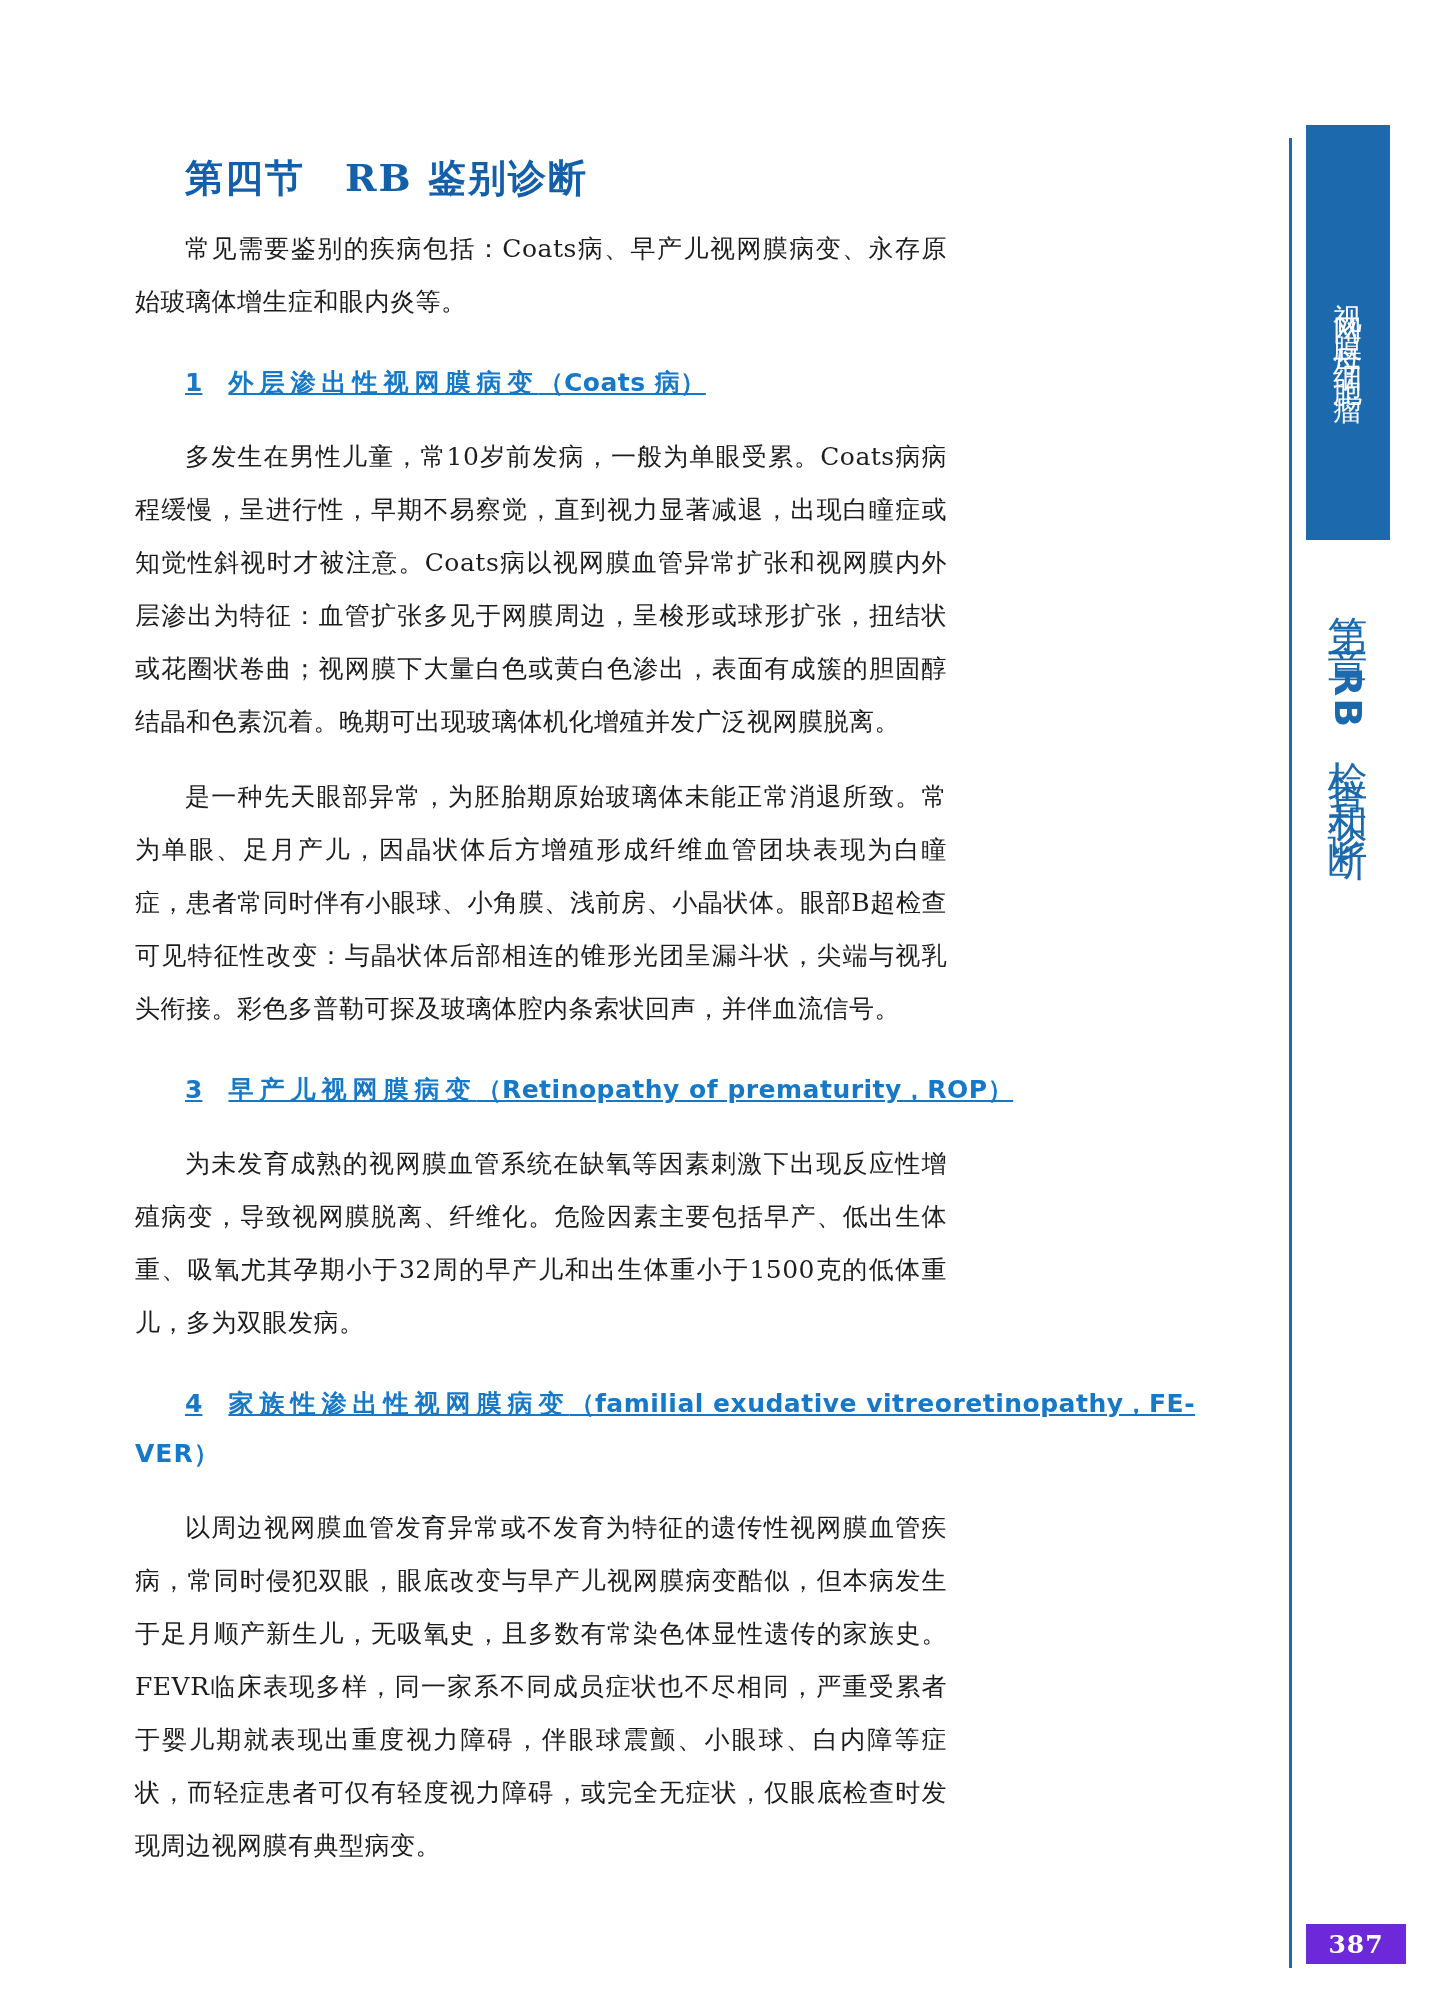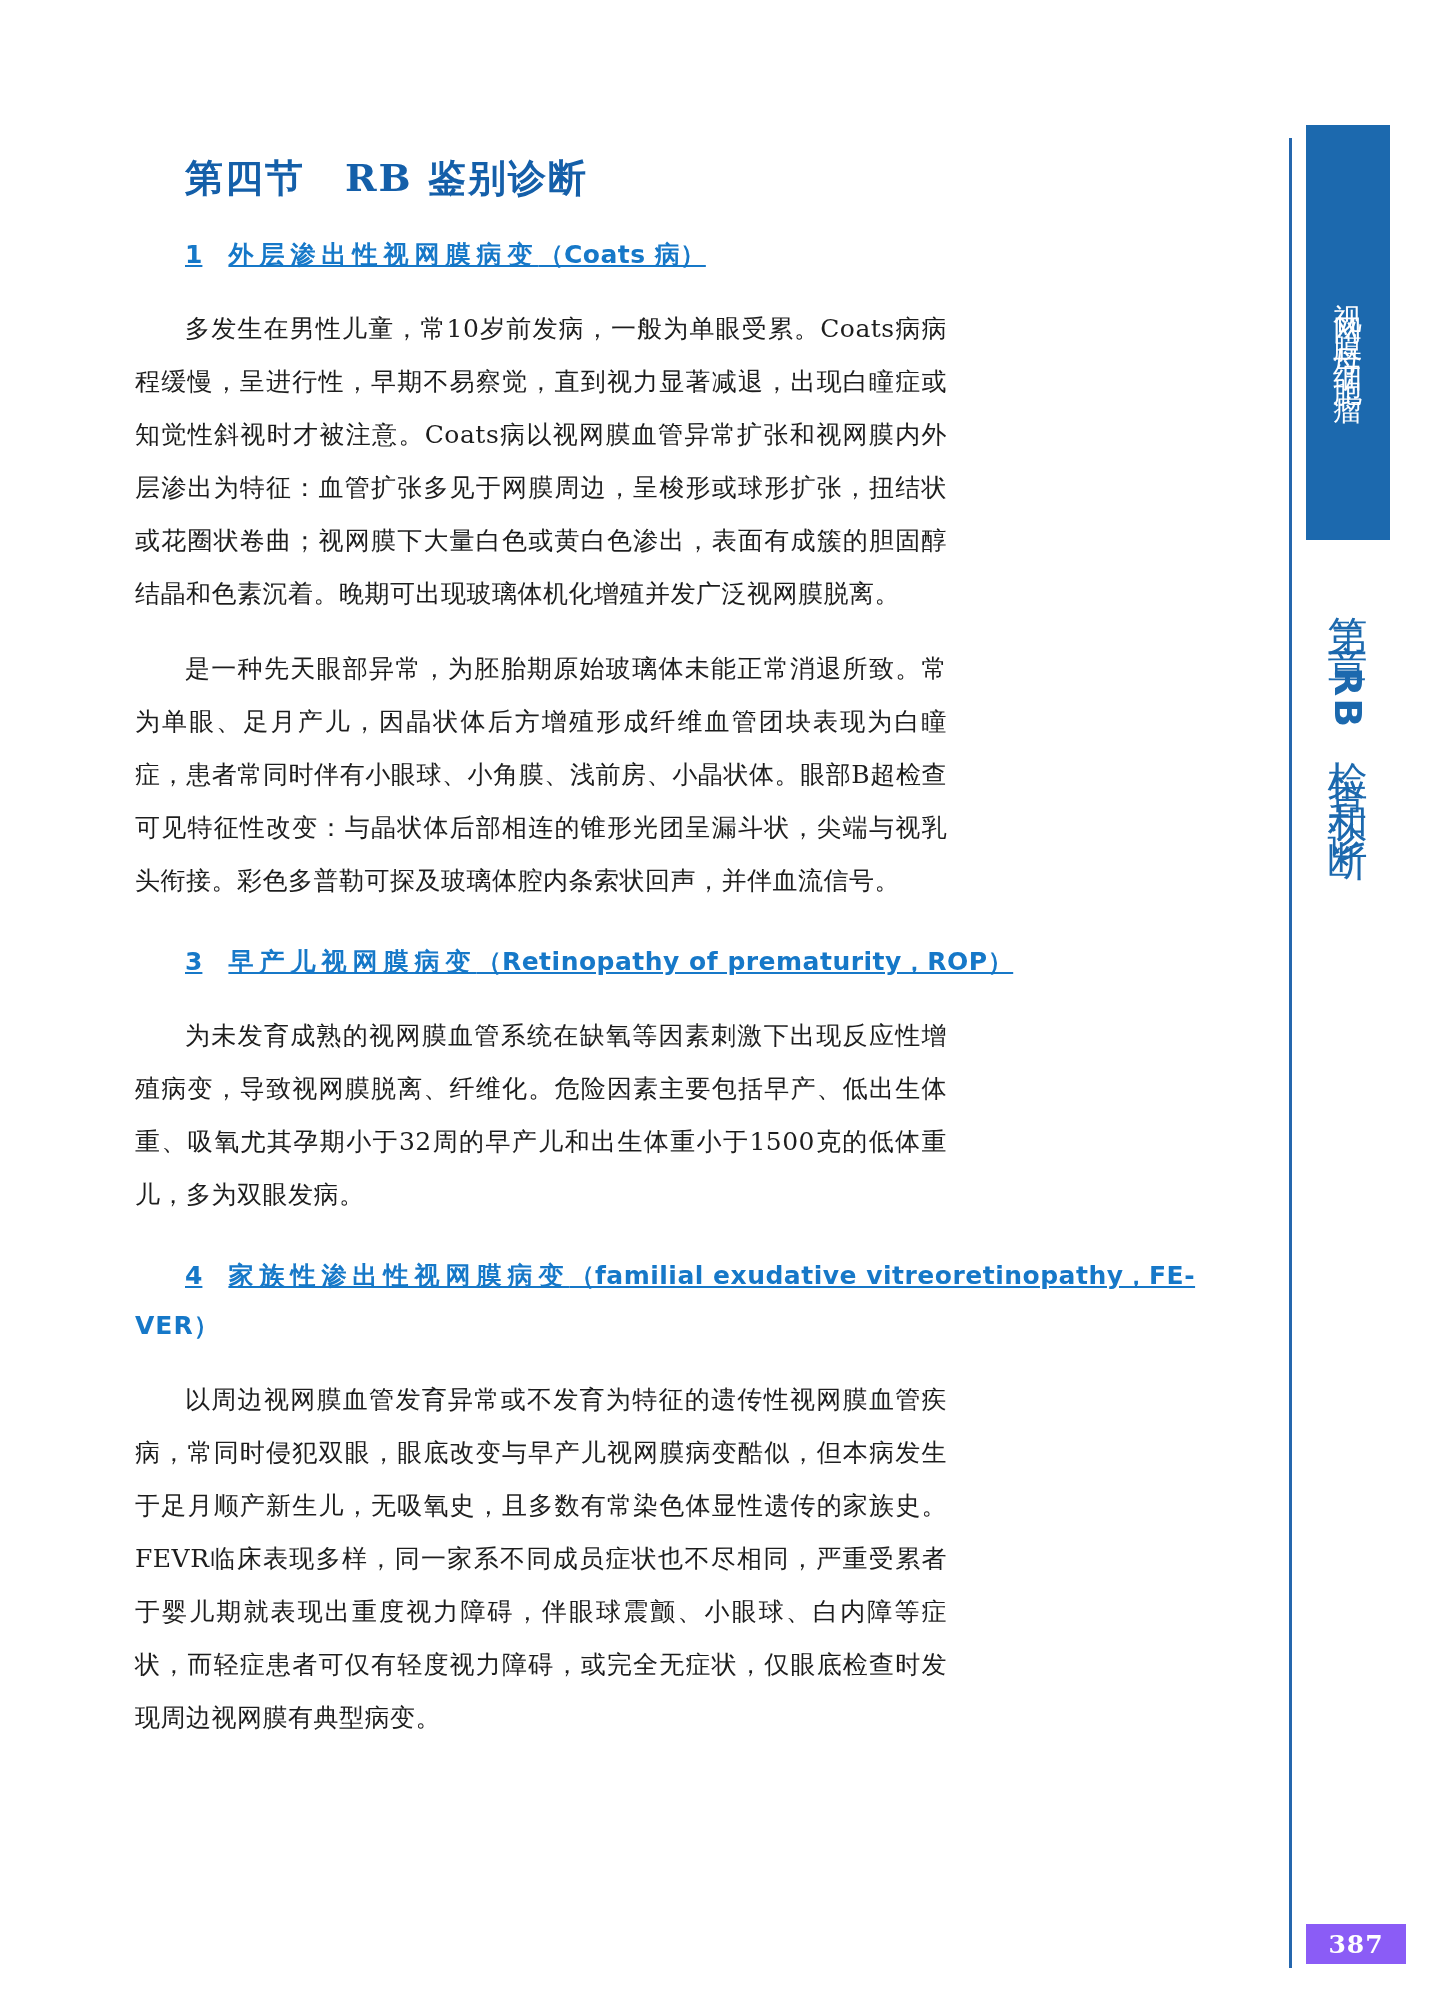--- a/index.html
+++ b/index.html
@@ -57,32 +57,33 @@
     text-orientation:mixed;margin-inline-start:40px;
     font-size:38px;font-weight:bold;letter-spacing:2px;
     font-family:"DejaVu Sans","Liberation Sans",sans-serif;
   }
   .chapter-rest{
     font-size:40px;letter-spacing:20px;
     font-family:"DejaVu Serif","Liberation Serif",serif;
   }
   .page-badge{
     position:absolute;left:1306px;top:1924px;width:100px;height:40px;
-    background:#8b5cf6;color:#ffffff;display:flex;align-items:center;justify-content:center;
+    background:#6d28d9;color:#ffffff;display:flex;align-items:center;justify-content:center;
     font-size:25px;font-weight:bold;letter-spacing:1px;
     font-family:"DejaVu Serif","Liberation Serif",serif;
   }
 </style>
 </head>
 <body>
 
 <div class="main">
 
   <div class="page-title">第四节　RB 鉴别诊断</div>
 
+  <p class="para">常见需要鉴别的疾病包括：Coats病、早产儿视网膜病变、永存原始玻璃体增生症和眼内炎等。</p>
 
   <div class="sec-heading">
     <div class="h-line1">
       <span class="h-num">1</span><span class="h-cn">外层渗出性视网膜病变</span><span class="h-en">（Coats 病）</span>
     </div>
 
   </div>
   <p class="para">多发生在男性儿童，常10岁前发病，一般为单眼受累。Coats病病程缓慢，呈进行性，早期不易察觉，直到视力显著减退，出现白瞳症或知觉性斜视时才被注意。Coats病以视网膜血管异常扩张和视网膜内外层渗出为特征：血管扩张多见于网膜周边，呈梭形或球形扩张，扭结状或花圈状卷曲；视网膜下大量白色或黄白色渗出，表面有成簇的胆固醇结晶和色素沉着。晚期可出现玻璃体机化增殖并发广泛视网膜脱离。</p>
 
   <p class="para">是一种先天眼部异常，为胚胎期原始玻璃体未能正常消退所致。常为单眼、足月产儿，因晶状体后方增殖形成纤维血管团块表现为白瞳症，患者常同时伴有小眼球、小角膜、浅前房、小晶状体。眼部B超检查可见特征性改变：与晶状体后部相连的锥形光团呈漏斗状，尖端与视乳头衔接。彩色多普勒可探及玻璃体腔内条索状回声，并伴血流信号。</p>

